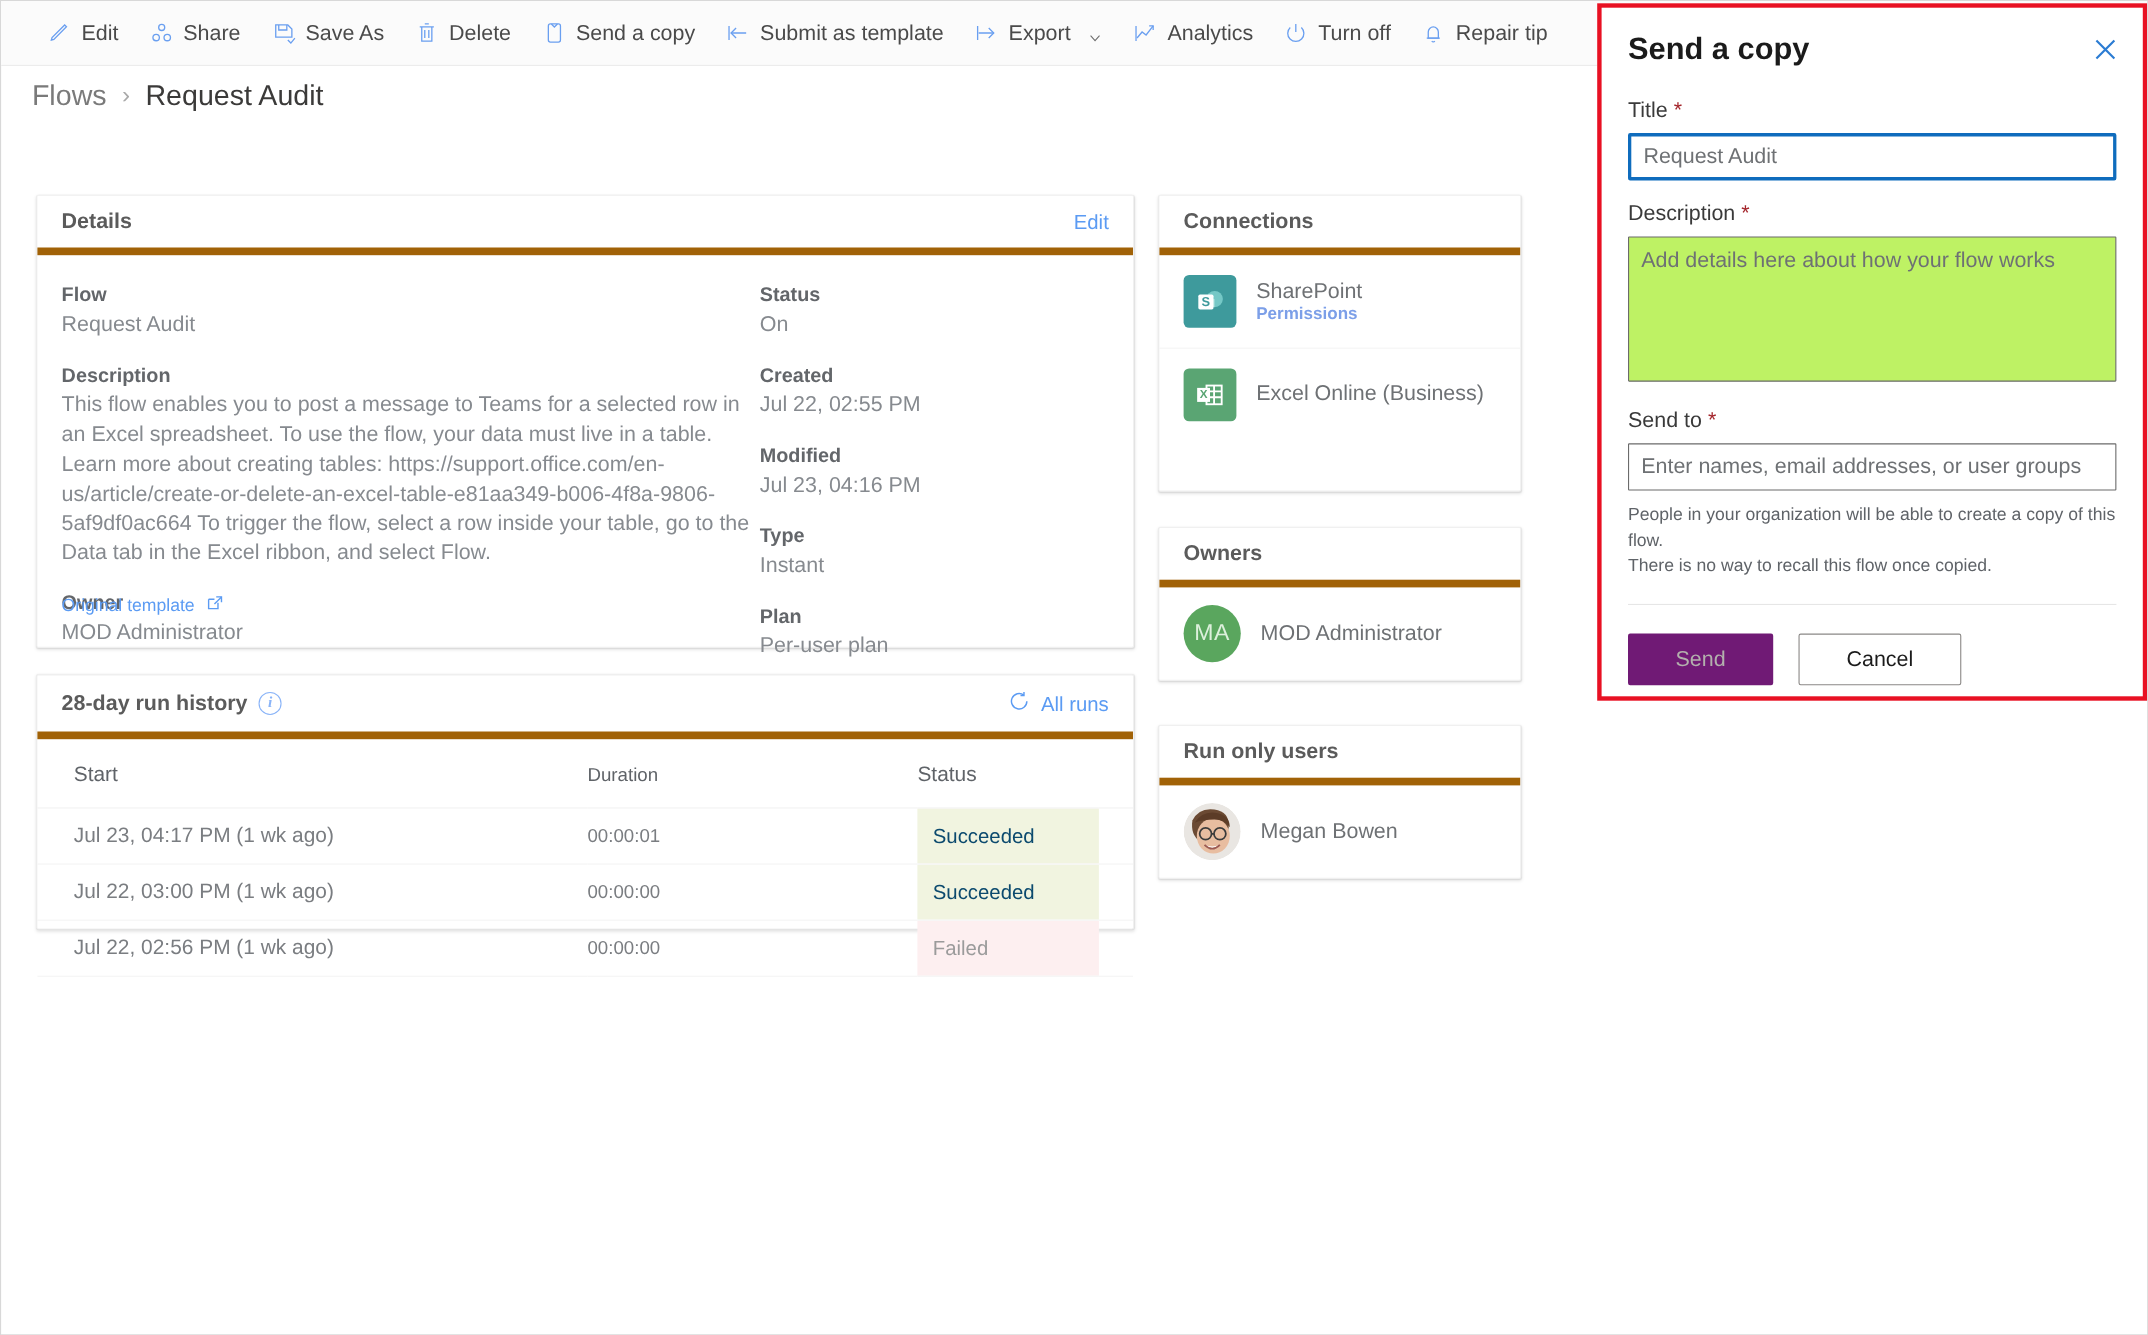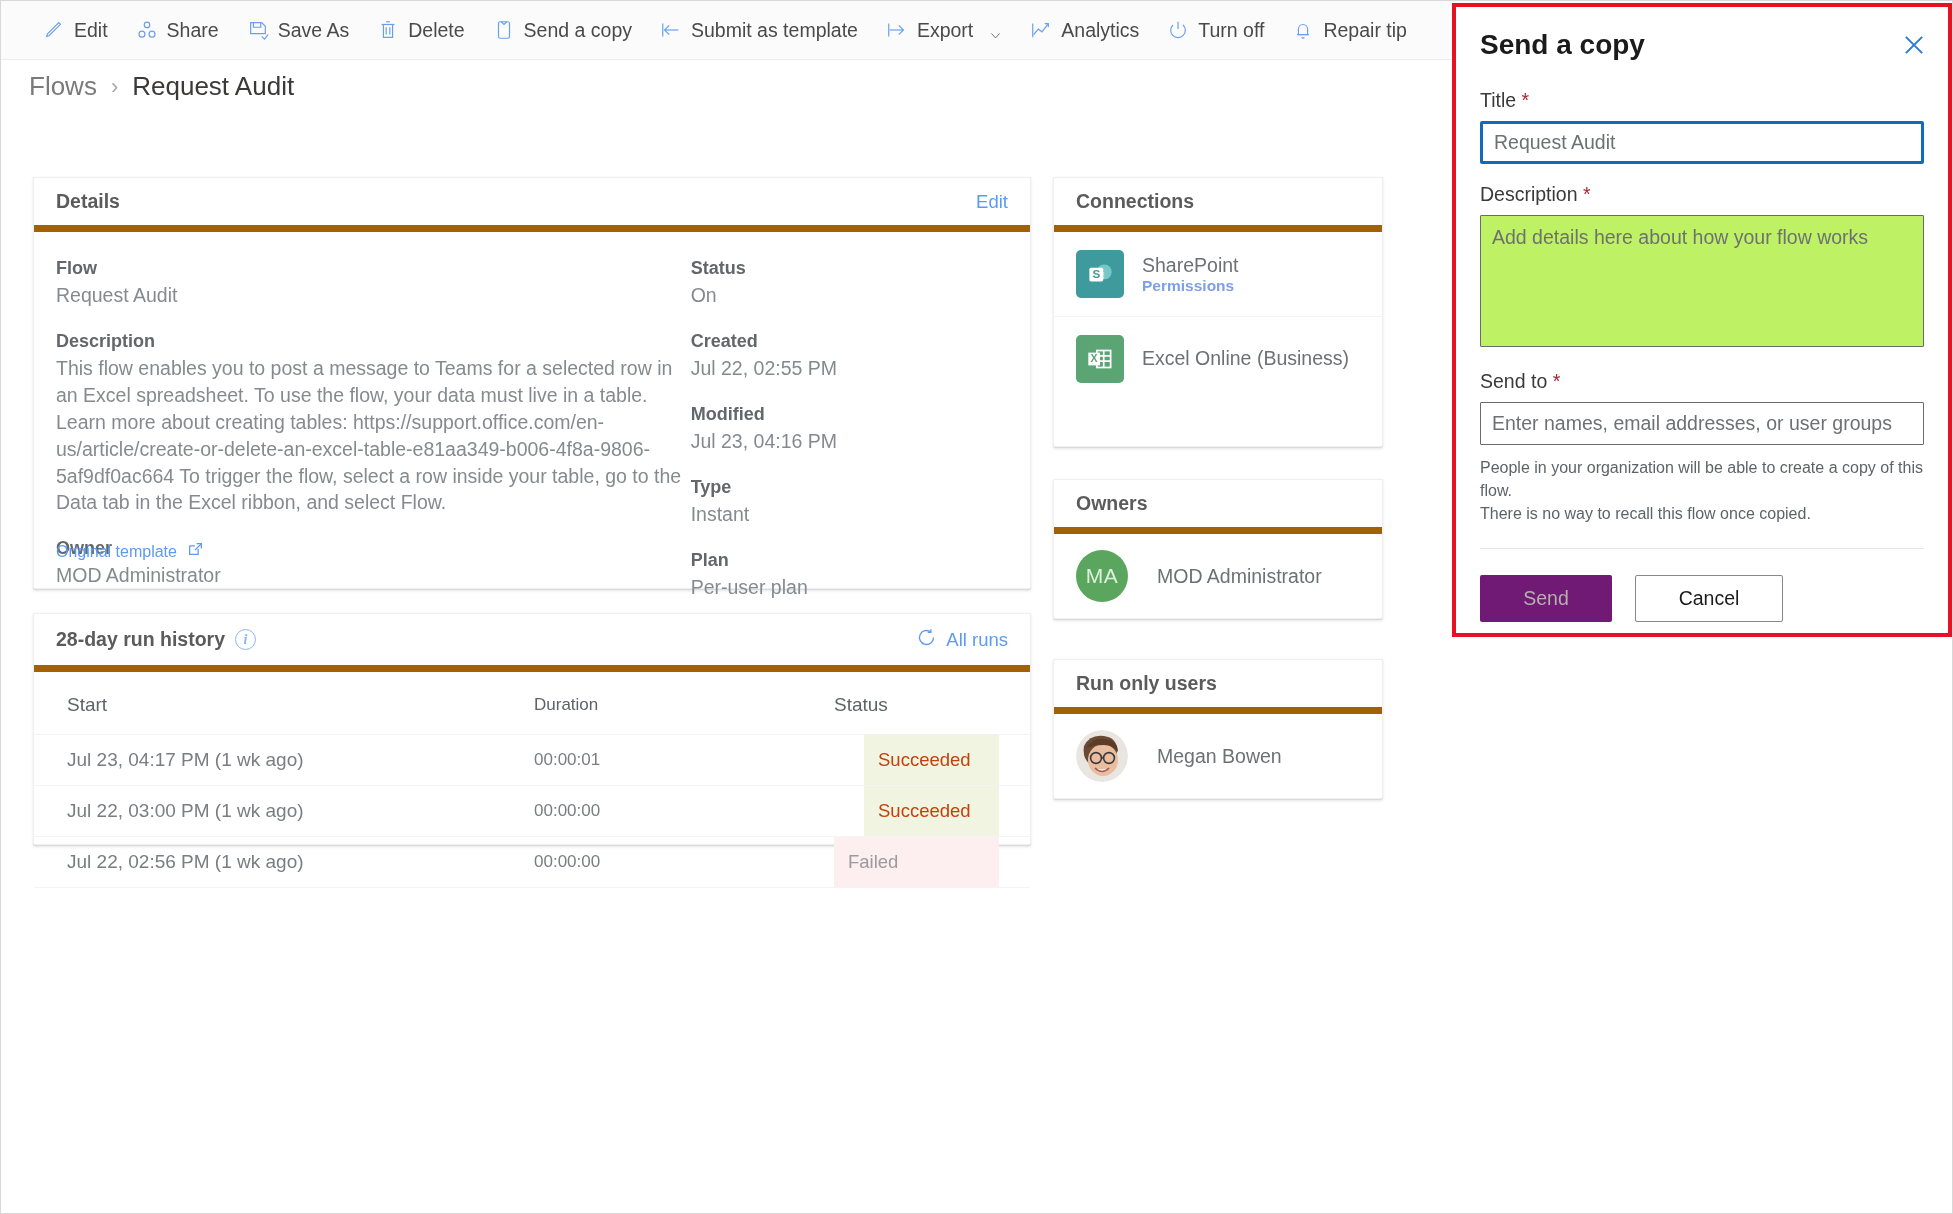--- a/index.html
+++ b/index.html
@@ -116,21 +116,21 @@
   table#run-table td {
     font-size:19px; color:#7a7d81;
     padding:0; height:50px; vertical-align:middle;
     border-bottom:1px solid #f4f4f4;
   }
   .col-start { width:500px; padding-left:33px !important; }
   .col-dur   { width:300px; font-size:17px !important; }
   .col-status{ width:165px; }
   td.col-start { padding-left:33px !important; }
   .status-cell { display:block; height:50px; line-height:50px; padding-left:14px; font-size:18.5px; }
-  .status-succeeded { background:#f1f4e0; color:#c2410c;margin-left:30px; }
+  .status-succeeded { background:#f1f4e0; color:#0c4a6e; }
   .status-failed    { background:#fdeff0; color:#9b9b9b; }
 
   
   #connections-card {
     position:absolute; left:1052px; top:176px; width:330px; height:270px;
   }
   #owners-card {
     position:absolute; left:1052px; top:478px; width:330px; height:140px;
   }
   #runonly-card {
@@ -139,21 +139,21 @@
   .conn-row {
     display:flex; align-items:center; gap:18px;
     padding:12px 22px; height:84px;
   }
   .conn-row + .conn-row { border-top:1px solid #f4f4f4; }
   .conn-icon { width:48px; height:48px; border-radius:5px; flex:none;
                display:flex; align-items:center; justify-content:center; }
   .conn-text { min-width:0; }
   .conn-name { font-size:19.5px; color:#6e7174; white-space:nowrap; }
   .conn-sub  { font-size:15.5px; color:#7c9fe8; white-space:nowrap;font-weight:bold; }
-  .person-row { display:flex; align-items:center; gap:29px; padding:0 22px; height:84px; }
+  .person-row { display:flex; align-items:center; gap:18px; padding:0 22px; height:84px; }
   .avatar-circle {
     width:52px; height:52px; border-radius:50%; flex:none;
     background:#5aa65e; color:#ddf0dc; font-size:21px;
     display:flex; align-items:center; justify-content:center; letter-spacing:0.5px;
   }
   .avatar-photo { width:52px; height:52px; border-radius:50%; flex:none; overflow:hidden; }
   .person-name { font-size:19.5px; color:#6e7174; white-space:nowrap; }
 
   
   #send-copy-dialog {

